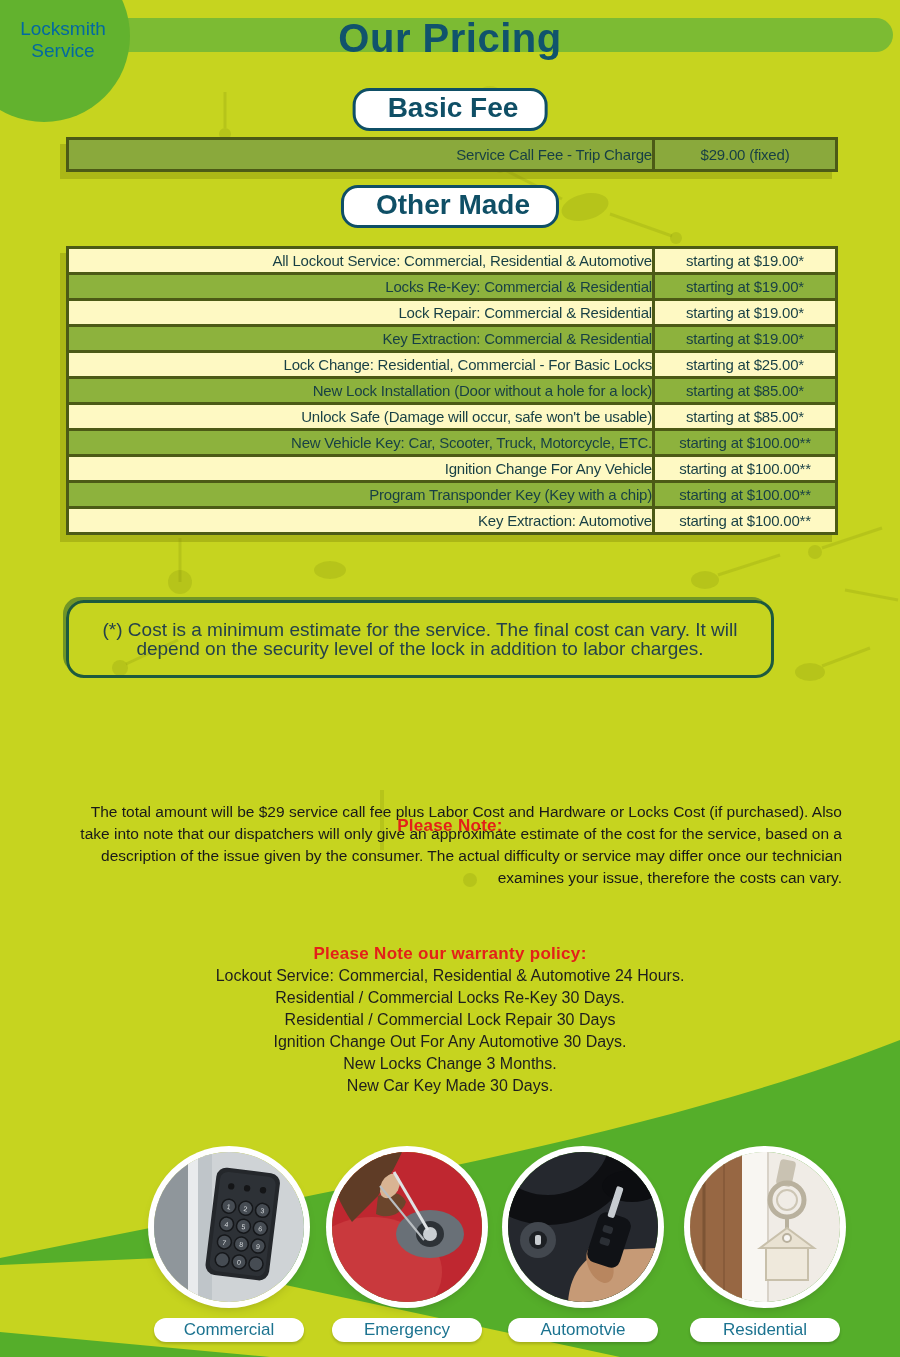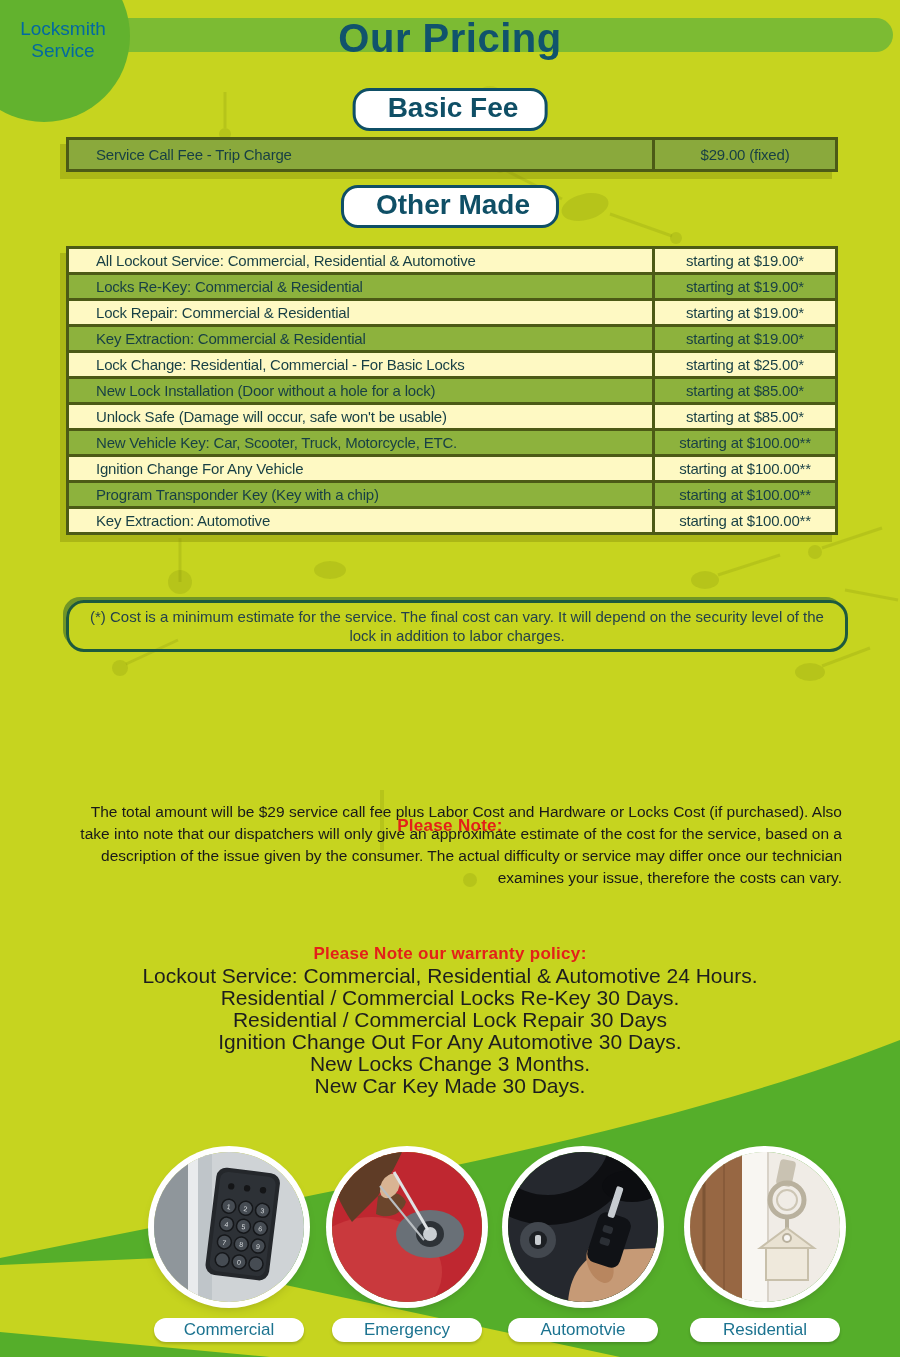--- a/index.html
+++ b/index.html
@@ -46,52 +46,52 @@
     box-shadow:-6px 7px 0 rgba(128,138,8,.38);
   }
   .fee-table-basic{top:137px;}
   .fee-table-other{top:246px;}
   .fee-row{display:flex;align-items:center;height:23px;background:#fef9c3;}
   .fee-table-other .fee-row + .fee-row{border-top:3px solid #4c5a16;}
   .fee-table-other .fee-row:nth-child(even){background:#8db23d;}
   .fee-table-basic .fee-row{height:29px;background:#8aa93c;}
   .fee-cell-service{
     flex:1;padding-left:27px;color:#173f44;font-size:15px;letter-spacing:-.2px;
-    white-space:nowrap;overflow:hidden;
+    white-space:nowrap;overflow:hidden;text-align:right;
   }
   .fee-cell-price{
     width:180px;align-self:stretch;display:flex;align-items:center;justify-content:center;
     border-left:3px solid #4c5a16;color:#173f44;font-size:15px;letter-spacing:-.2px;
   }
 
   
   .note-box{
-    position:absolute;left:66px;width:782px;box-sizing:border-box;
+    position:absolute;left:66px;width:708px;box-sizing:border-box;
     border:3px solid #1d5a3e;border-radius:18px;
     box-shadow:-4px -4px 0 -1px rgba(25,85,45,.5);
-    color:#25424a;font-size:15px;line-height:19px;text-align:center;
-    padding:4px 16px;
+    color:#25424a;font-size:19px;line-height:19px;text-align:center;
+    padding:17px 16px;
   }
   .note-box-1{top:600px;}
   .note-box-2{top:688px;}
 
   
   .red-heading{
     position:absolute;left:0;width:900px;text-align:center;
     color:#e32019;font-size:17px;font-weight:bold;letter-spacing:.3px;
   }
   .pn-heading{top:816px;}
   .pn-body{
     position:absolute;left:58px;top:801px;width:784px;text-align:right;
     color:#191919;font-size:15.5px;line-height:22px;
   }
   .wp-heading{top:944px;}
   .wp-lines{
     position:absolute;left:58px;top:965px;width:784px;text-align:center;
-    color:#1e1e1e;font-size:21px;line-height:22px;
+    color:#1e1e1e;font-size:16px;line-height:22px;
   }
 
   
   .cat-photo{
     position:absolute;top:1152px;width:150px;height:150px;border-radius:50%;
     overflow:hidden;box-shadow:0 0 0 6px #ffffff,0 5px 12px rgba(0,0,0,.25);
   }
   .cat-photo svg{display:block;}
   .cat-pill{
     position:absolute;top:1318px;width:150px;height:24px;box-sizing:border-box;

